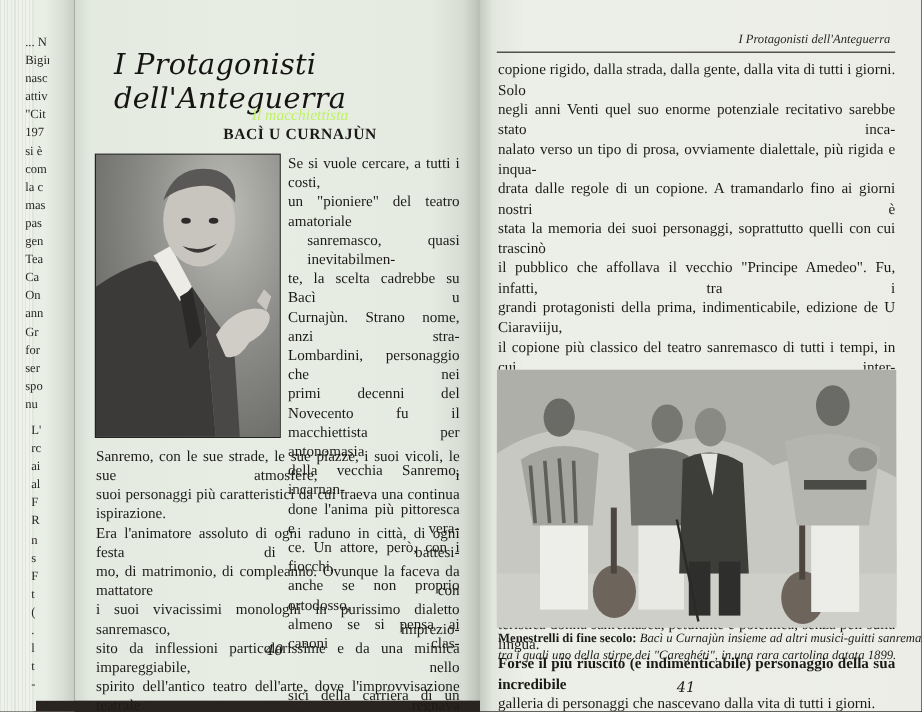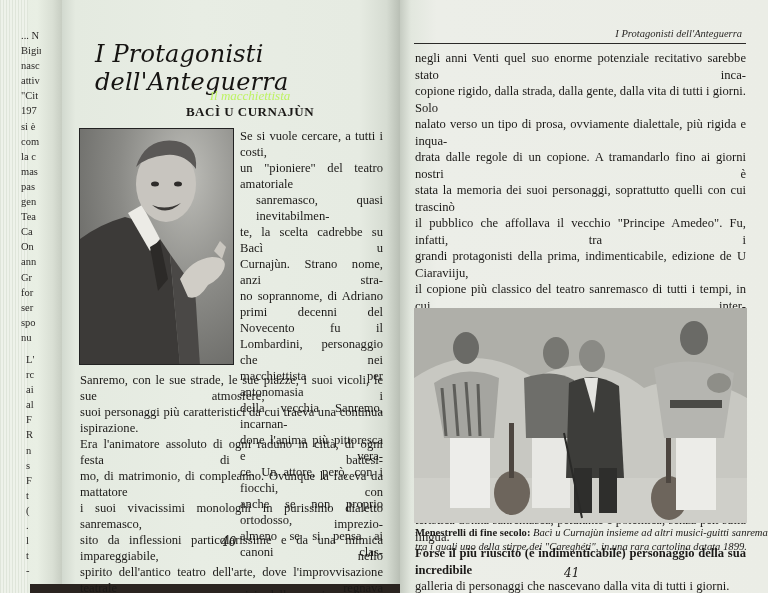--- a/index.html
+++ b/index.html
@@ -174,23 +174,22 @@
     <path d="M134 122 L140 112 L146 118 L142 130 Z" fill="#c9c6bf"></path>
   </svg>
 </div>
 
 <div class="wrap-text" id="wrap-text">
     <p style="text-align-last: justify;">Se si vuole cercare, a tutti i costi,</p>
     <p style="text-align-last: justify;">un "pioniere" del teatro amatoriale</p>
     <p style="text-align-last: justify; margin-left: 16px;">sanremasco, quasi inevitabilmen-</p>
     <p style="text-align-last: justify;">te, la scelta cadrebbe su Bacì u</p>
     <p style="text-align-last: justify;">Curnajùn. Strano nome, anzi stra-</p>
-    <p style="text-align-last: justify;">no soprannome, di Adriano</p>
+    <p style="text-align-last: justify;">Lombardini, personaggio che nei</p>
     <p style="text-align-last: justify;">primi decenni del Novecento fu il</p>
-    <p style="text-align-last: justify;">Lombardini, personaggio che nei</p>
     <p style="text-align-last: justify;">macchiettista per antonomasia</p>
     <p style="text-align-last: justify;">della vecchia Sanremo, incarnan-</p>
     <p style="text-align-last: justify;">done l'anima più pittoresca e vera-</p>
     <p style="text-align-last: justify;">ce. Un attore, però, con i fiocchi,</p>
     <p style="text-align-last: justify;">anche se non proprio ortodosso,</p>
     <p style="text-align-last: justify;">almeno se si pensa ai canoni clas-</p>
     <p style="text-align-last: justify; margin-top: 27px;">sici della carriera di un attore.</p>
     <p style="text-align-last: justify;">Perché il palcoscenico più abituale</p>
   </div>
 <div class="full-text" id="full-text">
@@ -200,22 +199,22 @@
     <p style="text-align-last: justify;">mo, di matrimonio, di compleanno. Ovunque la faceva da mattatore con</p>
     <p style="text-align-last: justify;">i suoi vivacissimi monologhi in purissimo dialetto sanremasco, imprezio-</p>
     <p style="text-align-last: justify;">sito da inflessioni particolarissime e da una mimica impareggiabile, nello</p>
     <p style="text-align-last: justify;">spirito dell'antico teatro dell'arte, dove l'improvvisazione teatrale regnava</p>
   </div>
 <div class="page-num" style="left:221px; top:535px;">40</div>
 
 <div class="running-head">I Protagonisti dell'Anteguerra</div>
 <div class="head-rule"></div>
 <div class="right-text" id="right-text">
+    <p style="text-align-last: justify;">copione rigido, dalla strada, dalla gente, dalla vita di tutti i giorni. Solo</p>
     <p style="text-align-last: justify;">negli anni Venti quel suo enorme potenziale recitativo sarebbe stato inca-</p>
-    <p style="text-align-last: justify;">copione rigido, dalla strada, dalla gente, dalla vita di tutti i giorni. Solo</p>
     <p style="text-align-last: justify;">nalato verso un tipo di prosa, ovviamente dialettale, più rigida e inqua-</p>
     <p style="text-align-last: justify;">drata dalle regole di un copione. A tramandarlo fino ai giorni nostri è</p>
     <p style="text-align-last: justify;">stata la memoria dei suoi personaggi, soprattutto quelli con cui trascinò</p>
     <p style="text-align-last: justify;">il pubblico che affollava il vecchio "Principe Amedeo". Fu, infatti, tra i</p>
     <p style="text-align-last: justify;">grandi protagonisti della prima, indimenticabile, edizione de U Ciaraviiju,</p>
     <p style="text-align-last: justify;">il copione più classico del teatro sanremasco di tutti i tempi, in cui inter-</p>
     <p style="text-align-last: justify;">pretò il personaggio di 'Mastr'Antò u Basté', ma anche fra i protagonisti</p>
     <p style="text-align-last: justify;">di un'altra commedia storica, per il teatro matuziano, come U pestùn de</p>
     <p style="text-align-last: justify;">Bigin soprattutto per il personaggio che interpretò: indossato il gonnello-</p>
     <p style="text-align-last: justify;">ne, tipico delle popolane della Pigna, con tanto di "bercola" (era una gran-</p>

